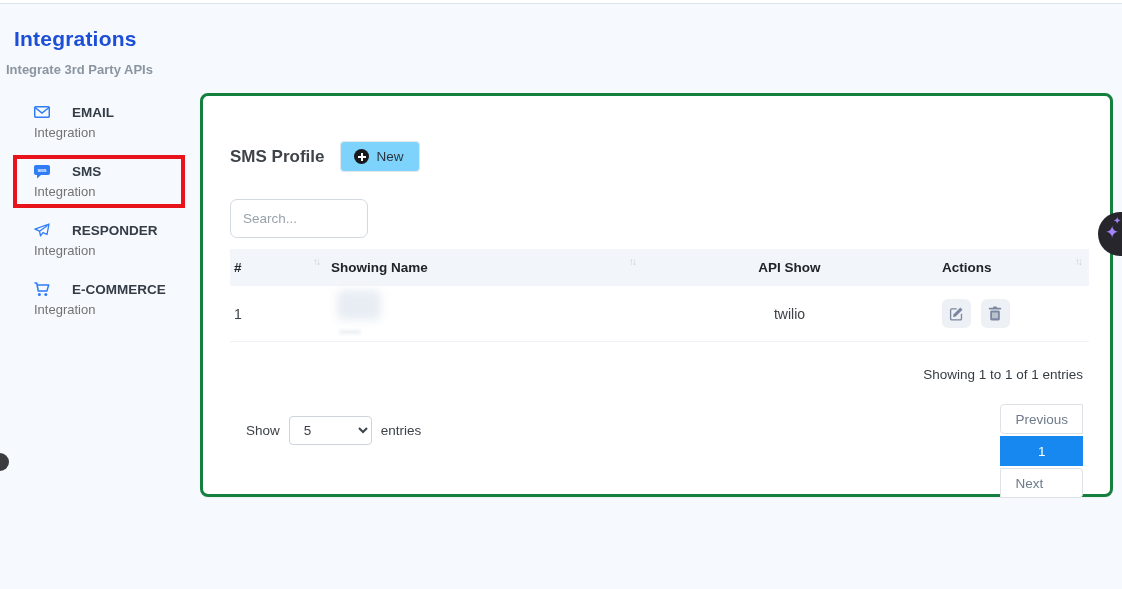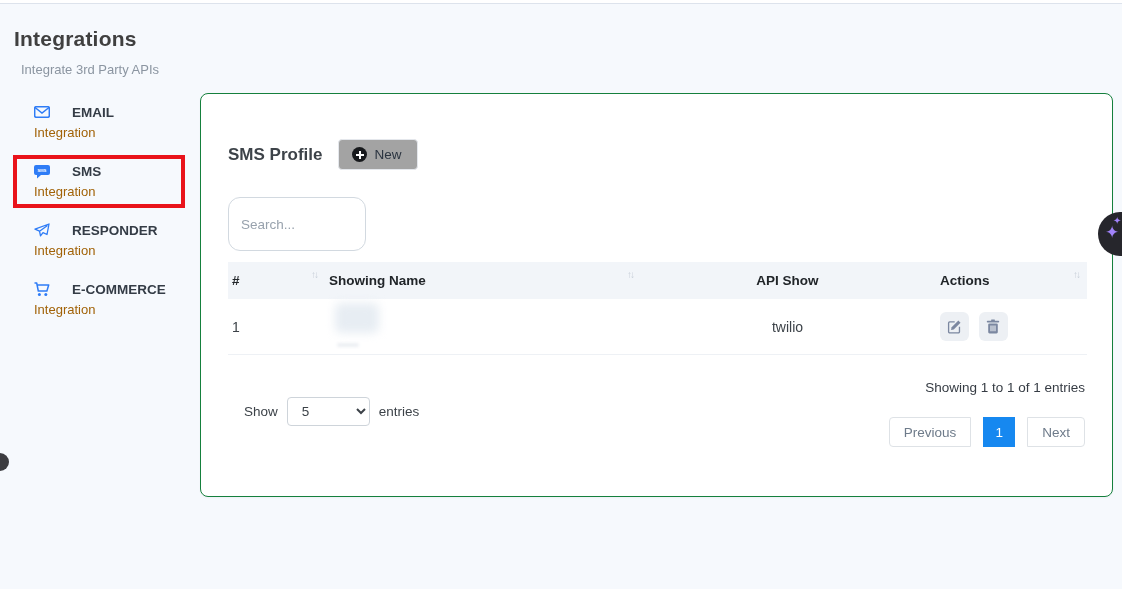--- a/index.html
+++ b/index.html
@@ -8,51 +8,51 @@
     font-family:"Liberation Sans", sans-serif;
     background:#f6f9fd;
     position:relative;
     overflow:hidden;
     color:#3c4248;
   }
   .top-strip { position:absolute; left:0; top:0; width:1122px; height:4px;
     background:#ffffff; border-bottom:1px solid #dde3ec; }
 
   
-  .page-title { position:absolute; left:14px; top:27px; font-size:21px; font-weight:700; color:#404040; letter-spacing:.2px; }
-  .page-subtitle { position:absolute; left:21px; top:62px; font-size:13px; color:#8b95a1; }
+  .page-title { position:absolute; left:14px; top:27px; font-size:21px; font-weight:700; color:#1d4ed8; letter-spacing:.2px; }
+  .page-subtitle { position:absolute; left:6px; top:62px; font-size:13px; color:#8b95a1;font-weight:bold; }
 
   
   .sidebar { position:absolute; left:34px; top:104px; width:160px; }
   .side-item { margin-bottom:23px; cursor:pointer; }
   .side-item .row1 { display:flex; align-items:center; gap:22px; }
   .side-item .label { font-size:13.5px; font-weight:700; color:#343c46; }
-  .side-item .sub { font-size:13px; color:#a16207; margin-top:5px; margin-left:0; }
+  .side-item .sub { font-size:13px; color:#737373; margin-top:5px; margin-left:0; }
   .side-icon { width:16px; height:16px; display:inline-flex; align-items:center; justify-content:center; flex:0 0 16px; }
 
   .highlight-box { position:absolute; left:13px; top:155px; width:172px; height:53px;
     border:4px solid #e9131b; background:transparent; pointer-events:none; z-index:5; }
 
   
   .card { position:absolute; left:200px; top:93px; width:913px; height:404px;
-    background:#ffffff; border:1px solid #15803d; border-radius:8px;
+    background:#ffffff; border:3px solid #15803d; border-radius:8px;
     box-shadow:0 1px 2px rgba(30,40,60,.04); padding:45px 27px 0 27px; }
 
   .card-header { display:flex; align-items:center; gap:16px; }
   .card-title { font-size:17px; font-weight:700; color:#3d4349; }
-  .btn-new { display:inline-flex; align-items:flex-end; gap:7px; background:#a3a3a3;
+  .btn-new { display:inline-flex; align-items:flex-end; gap:7px; background:#7dd3fc;
     border:1px solid #e4e7ec; border-radius:4px; padding:7px 16px 7px 13px;
     font-size:13.5px; color:#2b3440; cursor:pointer; font-family:inherit; }
   .plus-circle { width:15px; height:15px; border-radius:50%; background:#17191c; position:relative; }
   .plus-circle::before, .plus-circle::after { content:""; position:absolute; background:#ffffff; }
   .plus-circle::before { left:3.5px; top:6.5px; width:8px; height:2px; }
   .plus-circle::after { left:6.5px; top:3.5px; width:2px; height:8px; }
 
-  .search-input { margin-top:27px; width:138px; height:54px; border:1px solid #d2d9e0;
-    border-radius:12px; padding:0 12px; font-size:13.5px; color:#3c4248; font-family:inherit;
+  .search-input { margin-top:27px; width:138px; height:39px; border:1px solid #d2d9e0;
+    border-radius:7px; padding:0 12px; font-size:13.5px; color:#3c4248; font-family:inherit;
     display:block; background:#fff; }
   .search-input::placeholder { color:#98a2ad; }
 
   
   table.grid { margin-top:11px; width:859px; border-collapse:collapse; table-layout:fixed; }
   table.grid th { background:#f2f5f9; height:37px; font-size:13.5px; font-weight:700;
     color:#212529; text-align:left; padding:0 6px 0 4px; cursor:pointer; position:relative; }
   table.grid th .sort { position:absolute; right:8px; top:7px; font-size:10px; color:#c7ced8;
     letter-spacing:-2px; font-weight:400; }
   table.grid td { height:55px; font-size:14px; color:#3c4248; padding:0 6px 0 4px;
@@ -71,21 +71,21 @@
     cursor:pointer; margin-right:6px; vertical-align:middle; }
   .action-btn svg { display:block; }
 
   
   .table-footer { display:flex; justify-content:space-between; margin-top:9px; }
   .length-group { display:flex; align-items:center; gap:9px; font-size:13.5px; color:#3c4248; margin-top:11px;margin-left:16px; }
   .length-select { width:83px; height:29px; border:1px solid #ced4da; border-radius:4px;
     font-size:13.5px; color:#3c4248; padding:0 6px 0 10px; font-family:inherit; background:#fff; }
   .right-group { display:flex; flex-direction:column; align-items:flex-end; }
   .summary { font-size:13.5px; color:#363c44; margin-top:16px; }
-  .pagination { display:flex; gap:12px; margin-top:22px; }
+  .pagination { display:flex; gap:2px; margin-top:22px;flex-direction:column; }
   .page-btn { background:#fff; border:1px solid #dee2e6; color:#6e7b8a; font-size:13.5px;
     padding:0 14px; height:30px; display:inline-flex; align-items:center; cursor:pointer; font-family:inherit; }
   .page-btn.first { border-radius:4px 0 0 4px; }
   .page-btn.last { border-radius:0 4px 4px 0; }
   .page-btn.active { background:#1688f0; border-color:#1688f0; color:#fff; min-width:32px; justify-content:center; padding:0; }
 
   
   .ai-fab { position:absolute; left:1098px; top:212px; width:44px; height:44px; border-radius:50%;
     background:#26262c; border:none; cursor:pointer; color:#a183fa; }
   .ai-fab .s1 { position:absolute; left:7px; top:10px; font-size:17px; }

